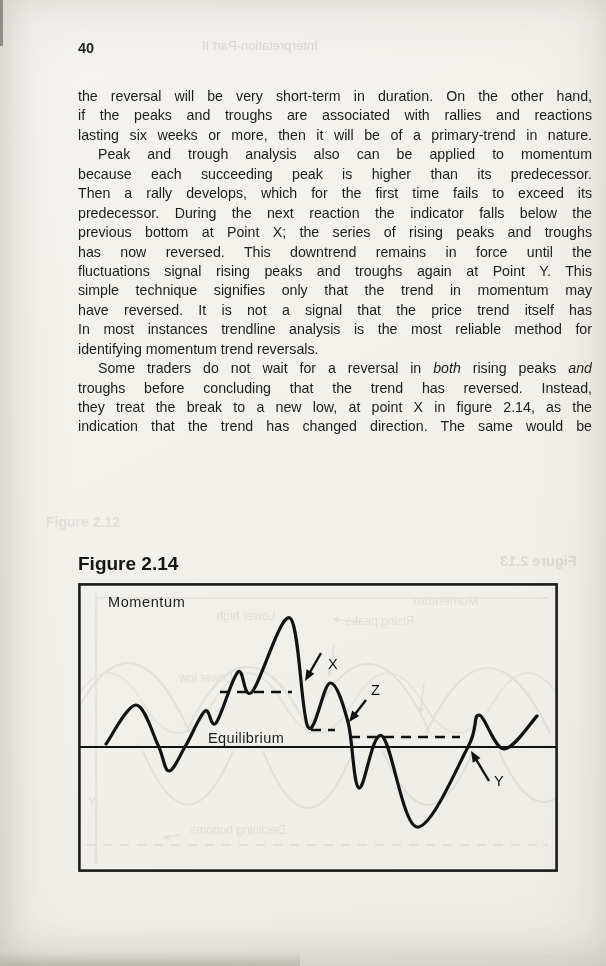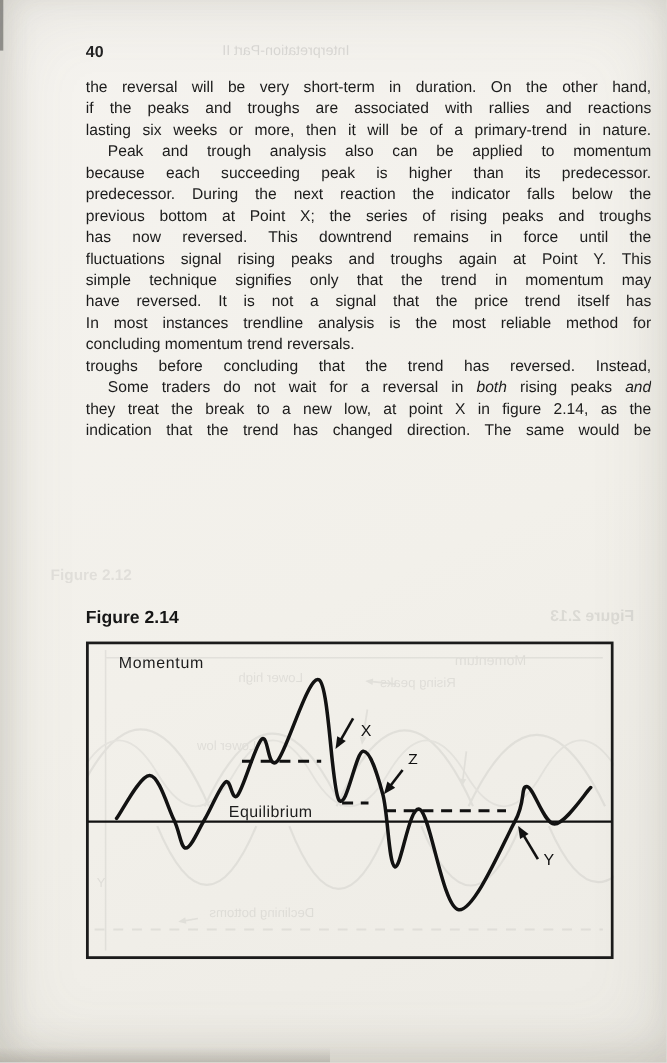--- a/index.html
+++ b/index.html
@@ -9,26 +9,26 @@
   .page::after{content:"";position:absolute;inset:0;pointer-events:none;
     box-shadow:inset 0 0 70px rgba(110,105,92,.15), inset 0 -16px 28px rgba(120,114,102,.12), inset 14px 0 24px rgba(120,114,102,.07);}
   .hdr{position:absolute;left:78px;top:40px;width:480px;display:flex;justify-content:space-between;
     font-size:14.5px;color:#222;}
   .hdr .pn{font-weight:bold;}
   .ghost{position:absolute;color:#6f6f6f;pointer-events:none;}
   .mir{display:inline-block;transform:scaleX(-1);}
   .hdr-ghost{left:202px;top:38px;font-size:13px;opacity:.20;}
   .g212{left:46px;top:514px;font-size:14px;font-weight:bold;opacity:.13;}
   .g213{left:500px;top:553px;font-size:14.5px;font-weight:bold;opacity:.16;}
-  .body-text{position:absolute;left:78px;top:71px;width:514px;
+  .body-text{position:absolute;left:78px;top:87px;width:514px;
     font-size:14.2px;line-height:19.45px;color:#1c1c1c;}
   .bl{height:19.45px;overflow:hidden;text-align:justify;text-align-last:justify;}
   .bl.left{text-align-last:left;}
   .bl.ind{text-indent:20px;}
-  .figcap{position:absolute;left:78px;top:553px;font-size:16px;font-weight:bold;color:#161616;}
+  .figcap{position:absolute;left:78px;top:553px;font-size:19px;font-weight:bold;color:#161616;}
   .figsvg{position:absolute;left:78px;top:583px;}
   .edge-tl{position:absolute;left:0;top:0;width:3px;height:46px;background:#4d4d4d;opacity:.55;filter:blur(.5px);}
   .edge-b{position:absolute;left:0;bottom:0;width:300px;height:14px;
     background:linear-gradient(to top,rgba(140,134,124,.30),rgba(140,134,124,0));}
 </style>
 </head>
 <body>
 
 <div class="page">
 
@@ -42,30 +42,31 @@
   <div class="hdr">
     <span class="pn">40</span>
   </div>
 
   <div class="body-text" id="body-text">
       <div class="bl"><span>the reversal will be very short-term in duration. On the other hand,</span></div>
       <div class="bl"><span>if the peaks and troughs are associated with rallies and reactions</span></div>
       <div class="bl"><span>lasting six weeks or more, then it will be of a primary-trend in nature.</span></div>
       <div class="bl ind"><span>Peak and trough analysis also can be applied to momentum</span></div>
       <div class="bl"><span>because each succeeding peak is higher than its predecessor.</span></div>
+      <div class="bl"><span>Then a rally develops, which for the first time fails to exceed its</span></div>
       <div class="bl"><span>predecessor. During the next reaction the indicator falls below the</span></div>
       <div class="bl"><span>previous bottom at Point X; the series of rising peaks and troughs</span></div>
       <div class="bl"><span>has now reversed. This downtrend remains in force until the</span></div>
       <div class="bl"><span>fluctuations signal rising peaks and troughs again at Point Y. This</span></div>
       <div class="bl"><span>simple technique signifies only that the trend in momentum may</span></div>
       <div class="bl"><span>have reversed. It is not a signal that the price trend itself has</span></div>
       <div class="bl"><span>In most instances trendline analysis is the most reliable method for</span></div>
-      <div class="bl left"><span>concluding momentum trend reversals.</span></div>
+      <div class="bl left"><span>identifying momentum trend reversals.</span></div>
+      <div class="bl ind"><span>Some traders do not wait for a reversal in </span><i>both</i><span> rising peaks </span><i>and</i></div>
       <div class="bl"><span>troughs before concluding that the trend has reversed. Instead,</span></div>
-      <div class="bl ind"><span>Some traders do not wait for a reversal in </span><i>both</i><span> rising peaks </span><i>and</i></div>
       <div class="bl"><span>they treat the break to a new low, at point X in figure 2.14, as the</span></div>
       <div class="bl"><span>indication that the trend has changed direction. The same would be</span></div>
     </div>
 
   <div class="ghost g212">
     <span>Figure 2.12</span>
   </div>
   <div class="ghost g213">
     <span class="mir">Figure 2.13</span>
   </div>

